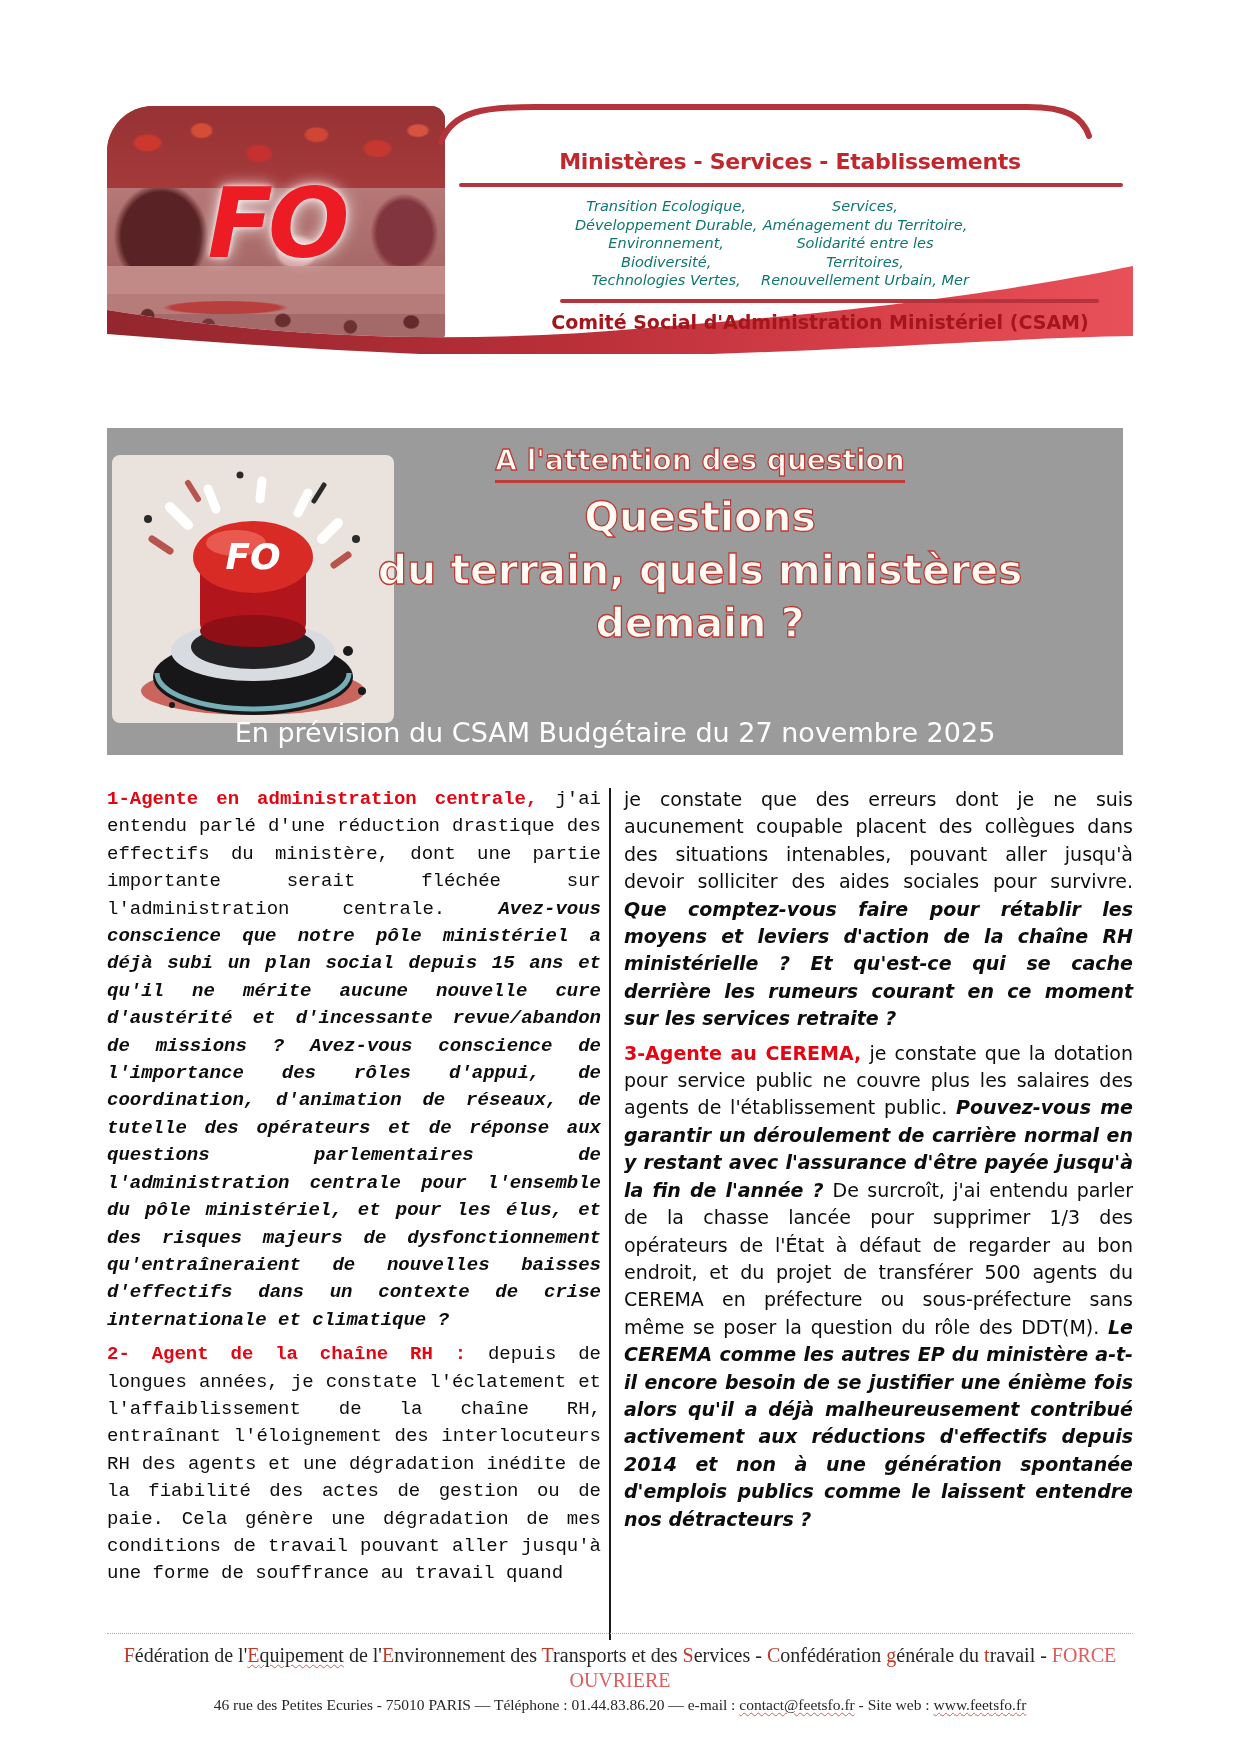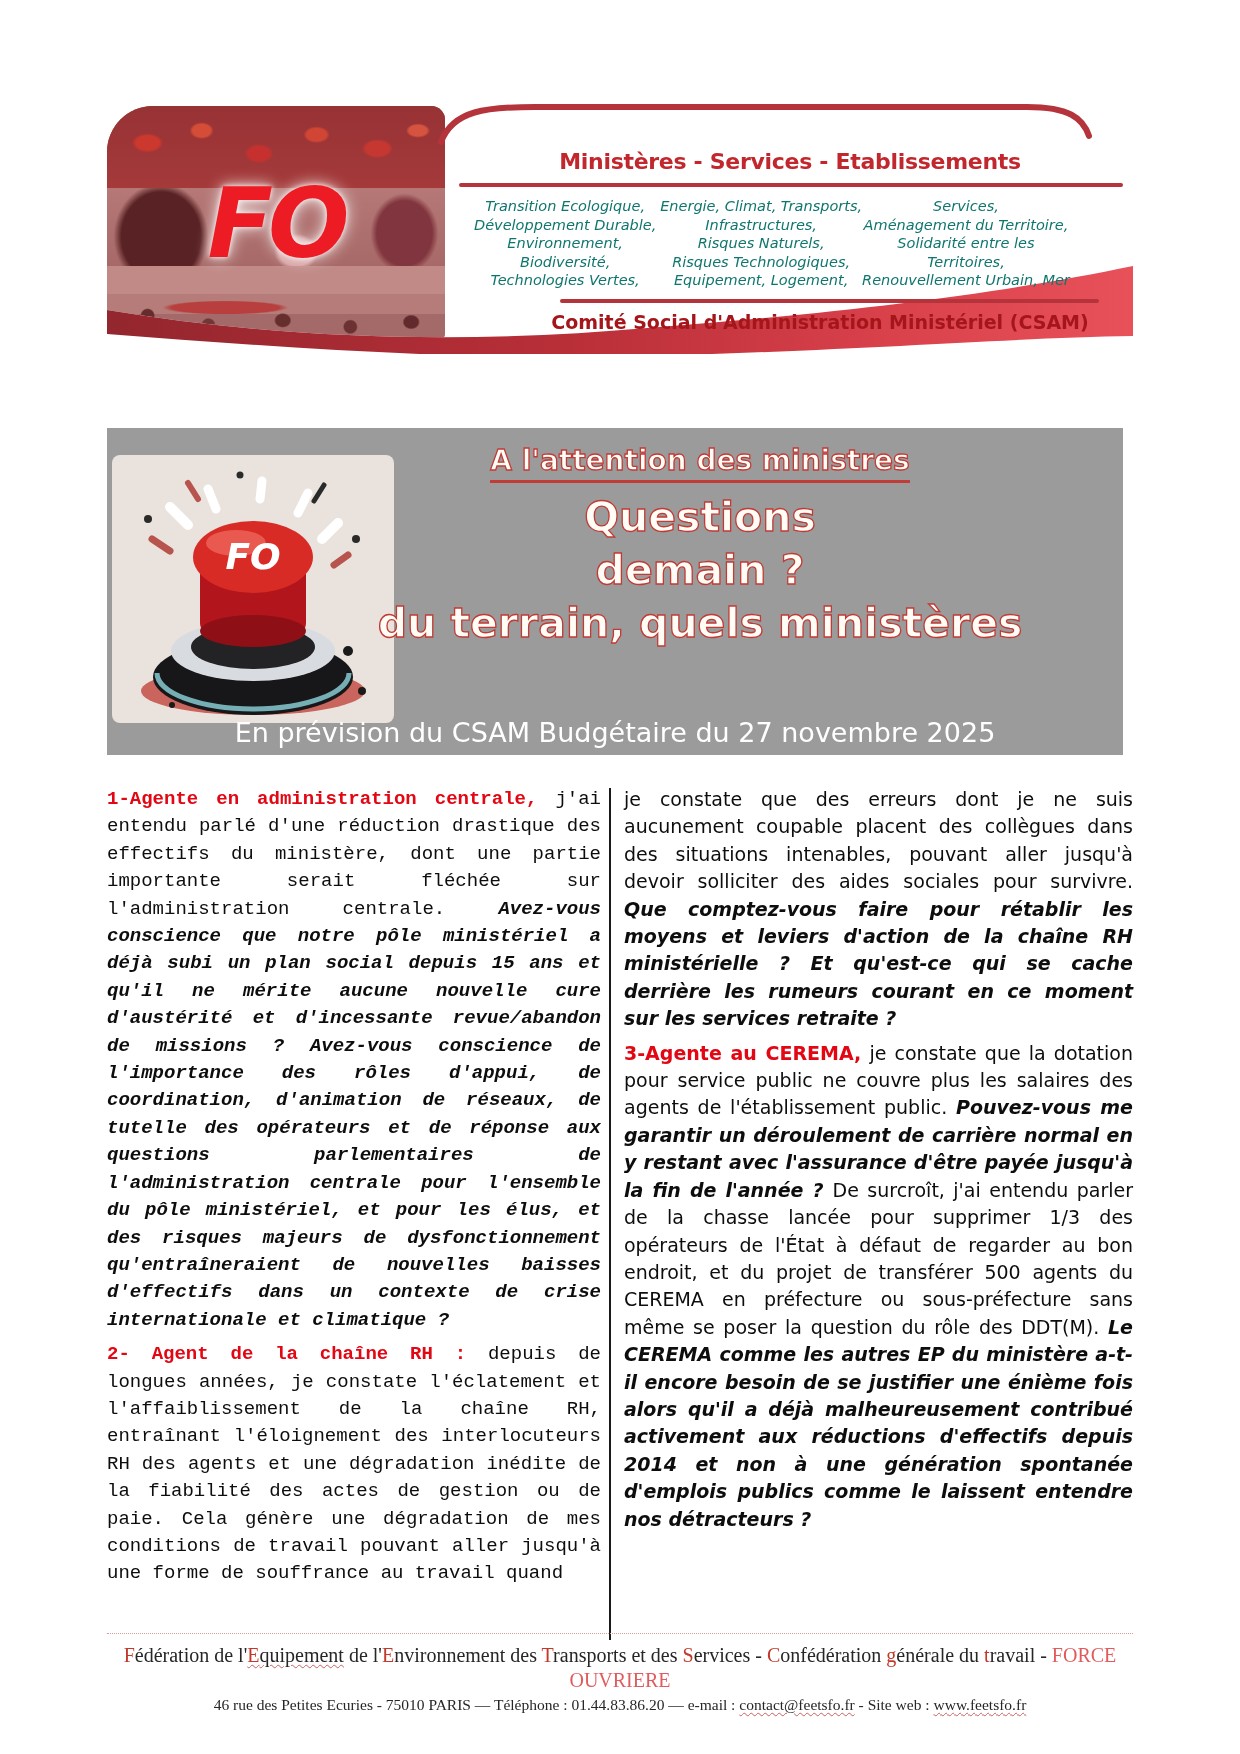--- a/index.html
+++ b/index.html
@@ -110,27 +110,20 @@
       <div class="hdr-line1"></div>
       <div class="hdr-cols">
         <div class="hdr-col">
             <div>Transition Ecologique,</div>
             <div>Développement Durable,</div>
             <div>Environnement,</div>
             <div>Biodiversité,</div>
             <div>Technologies Vertes,</div>
           </div>
         <div class="hdr-col">
-            <div>Energie, Climat, Transports,</div>
-            <div>Infrastructures,</div>
-            <div>Risques Naturels,</div>
-            <div>Risques Technologiques,</div>
-            <div>Equipement, Logement,</div>
-          </div>
-        <div class="hdr-col">
             <div>Services,</div>
             <div>Aménagement du Territoire,</div>
             <div>Solidarité entre les</div>
             <div>Territoires,</div>
             <div>Renouvellement Urbain, Mer</div>
           </div>
       </div>
       <div class="hdr-line2"></div>
       <div class="hdr-subtitle">Comité Social d'Administration Ministériel (CSAM)</div>
     </div>
@@ -162,25 +155,25 @@
           <circle cx="36" cy="64" r="4" fill="#2a2a2a"></circle>
           <circle cx="244" cy="84" r="4" fill="#2a2a2a"></circle>
           <circle cx="128" cy="20" r="3.5" fill="#2a2a2a"></circle>
           <circle cx="236" cy="196" r="5" fill="#1a1a1a"></circle>
           <circle cx="250" cy="236" r="4" fill="#1a1a1a"></circle>
           <circle cx="60" cy="250" r="3" fill="#1a1a1a"></circle>
         </g>
       </svg>
     </div>
     <div class="gb-titles">
-      <div><span class="gb-heading">A l'attention des ministres</span></div>
+      <div><span class="gb-heading">A l'attention des question</span></div>
       <div class="gb-lines">
           <div>Questions</div>
+          <div>du terrain, quels ministères</div>
           <div>demain ?</div>
-          <div>du terrain, quels ministères</div>
         </div>
     </div>
     <div class="gb-strip">En prévision du CSAM Budgétaire du 27 novembre 2025</div>
   </div>
 
   <div class="cols">
     <div class="colL">
       <p class="para"><span class="seg-h">1-Agente en administration centrale,</span><span class="seg-n"> j'ai entendu parlé d'une réduction drastique des effectifs du ministère, dont une partie importante serait fléchée sur l'administration centrale. </span><span class="seg-bi">Avez-vous conscience que notre pôle ministériel a déjà subi un plan social depuis 15 ans et qu'il ne mérite aucune nouvelle cure d'austérité et d'incessante revue/abandon de missions ? Avez-vous conscience de l'importance des rôles d'appui, de coordination, d'animation de réseaux, de tutelle des opérateurs et de réponse aux questions parlementaires de l'administration centrale pour l'ensemble du pôle ministériel, et pour les élus, et des risques majeurs de dysfonctionnement qu'entraîneraient de nouvelles baisses d'effectifs dans un contexte de crise internationale et climatique ?</span></p>
       <p class="para"><span class="seg-h">2- Agent de la chaîne RH :</span><span class="seg-n"> depuis de longues années, je constate l'éclatement et l'affaiblissement de la chaîne RH, entraînant l'éloignement des interlocuteurs RH des agents et une dégradation inédite de la fiabilité des actes de gestion ou de paie. Cela génère une dégradation de mes conditions de travail pouvant aller jusqu'à une forme de souffrance au travail  quand</span></p>
     </div>

